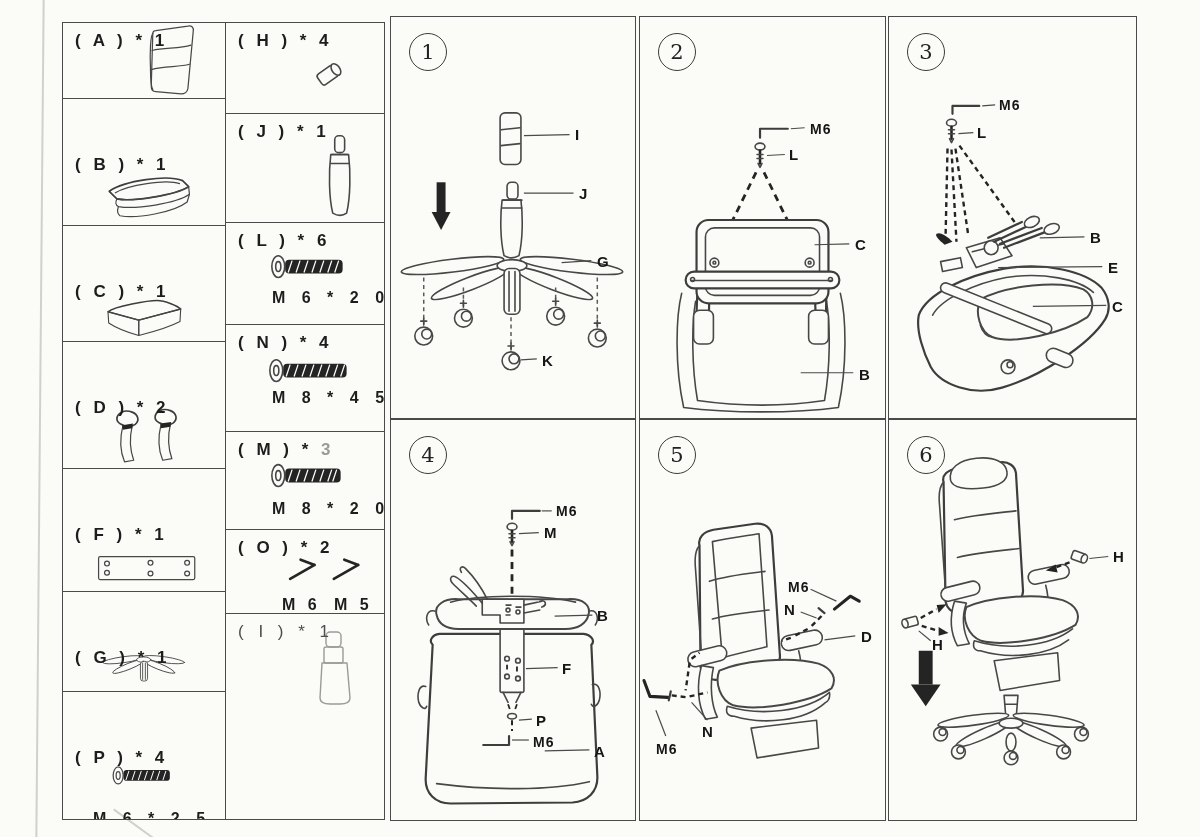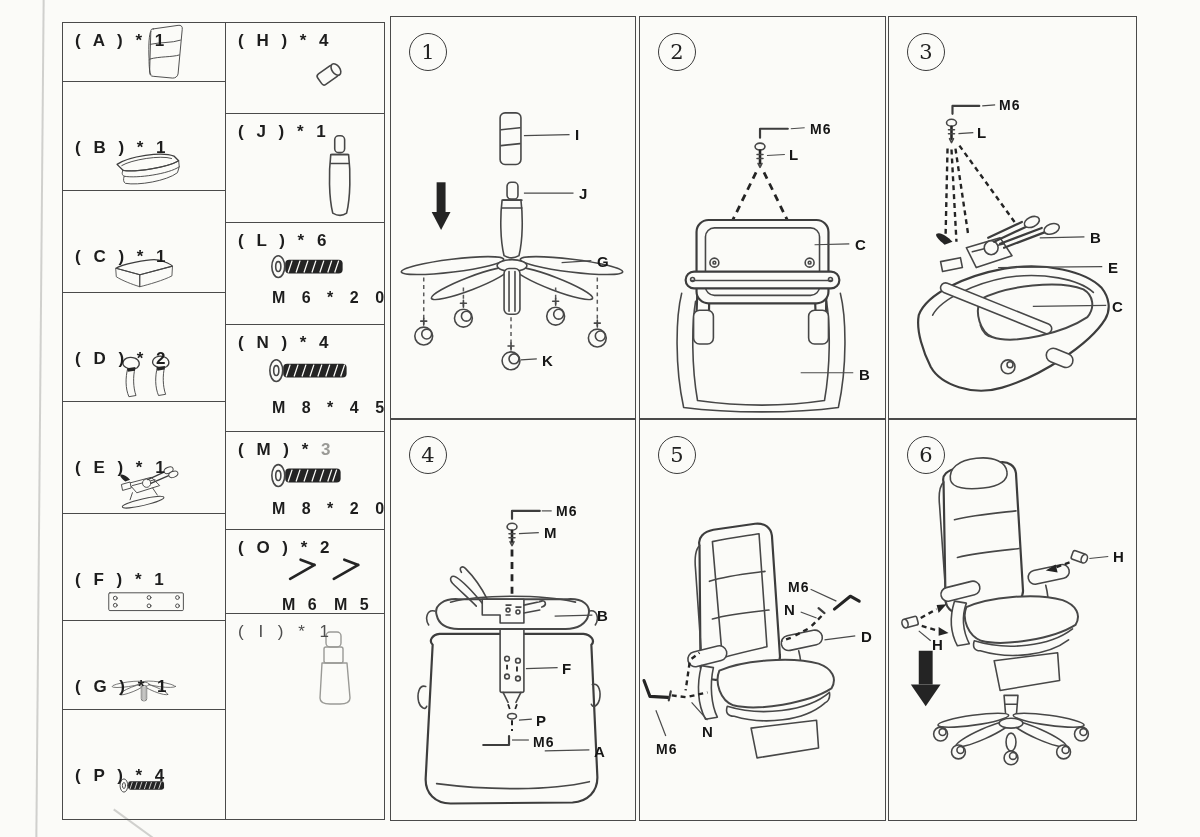--- a/index.html
+++ b/index.html
@@ -89,35 +89,20 @@
         <svg viewBox="0 0 163 102">
           <path class="s2 sw" d="M46,38 C46,30 56,25 66,29 C74,32 76,40 70,45 C66,48 58,48 54,46 C49,44 46,42 46,38 Z"></path>
           <path class="s sw" d="M54,46 C50,62 50,80 56,94 L68,92 C63,78 63,60 66,47"></path>
           <path class="dk" d="M53,46 L67,44 L66,50 L54,52 Z"></path>
           <path class="s2 sw" d="M96,36 C96,28 106,23 116,27 C124,30 126,38 120,43 C116,46 108,46 104,44 C99,42 96,40 96,36 Z"></path>
           <path class="s sw" d="M104,44 C100,60 100,78 106,92 L118,90 C113,76 113,58 116,45"></path>
           <path class="dk" d="M103,44 L117,42 L116,48 L104,50 Z"></path>
         </svg>
       </div>
 
-      <div class="cell" style="height:107px">
-        <div class="part-code">( E ) * 1</div>
-        <svg viewBox="0 0 163 107">
-          <path class="s sw" d="M56,56 L94,46 L108,60 L70,72 Z"></path>
-          <path class="s" d="M62,60 L100,50"></path>
-          <circle class="s sw" cx="86" cy="56" r="7"></circle>
-          <path class="s2" d="M88,50 L118,36 M94,56 L126,42"></path>
-          <ellipse class="s sw" cx="123" cy="34" rx="8" ry="5" transform="rotate(-24 123 34)"></ellipse>
-          <ellipse class="s sw" cx="131" cy="41" rx="8" ry="5" transform="rotate(-20 131 41)"></ellipse>
-          <path class="dk" d="M58,50 C52,44 46,40 42,42 C40,44 44,48 50,53 Z"></path>
-          <path class="s sw" d="M44,58 L58,54 L60,64 L46,68 Z"></path>
-          <ellipse class="s sw" cx="80" cy="88" rx="36" ry="5.5" transform="rotate(-13 80 88)"></ellipse>
-          <path class="s" d="M62,72 L58,84 M96,64 L104,76"></path>
-        </svg>
-      </div>
 
       <div class="cell" style="height:98px">
         <div class="part-code">( F ) * 1</div>
         <svg viewBox="0 0 163 98">
           <rect class="s" x="22" y="52" width="126" height="30" rx="2"></rect>
           <circle class="s" cx="33" cy="61" r="3.2"></circle>
             <circle class="s" cx="33" cy="73" r="3.2"></circle>
           <circle class="s" cx="90" cy="60" r="3.2"></circle>
             <circle class="s" cx="90" cy="74" r="3.2"></circle>
           <circle class="s" cx="138" cy="60" r="3.2"></circle>
@@ -179,21 +164,21 @@
         <svg viewBox="0 0 158 102">
           <ellipse class="s sw" cx="52" cy="44" rx="6.5" ry="11"></ellipse>
           <ellipse class="s" cx="52" cy="44" rx="2.6" ry="5"></ellipse>
           <rect class="dk" x="59" y="37" width="58" height="14" rx="4"></rect>
           <path class="w" d="M66,38 L62,50 M74,38 L70,50 M82,38 L78,50 M90,38 L86,50 M98,38 L94,50 M106,38 L102,50 M113,38 L109,50"></path>
         </svg>
       </div>
 
       <div class="cell" style="height:107px">
         <div class="part-code">( N ) * 4</div>
-        <div class="spec" style="left:46px;top:74px">M 8 * 4 5</div>
+        <div class="spec" style="left:46px;top:64px">M 8 * 4 5</div>
         <svg viewBox="0 0 158 107">
           <ellipse class="s sw" cx="50" cy="46" rx="6.5" ry="11"></ellipse>
           <ellipse class="s" cx="50" cy="46" rx="2.6" ry="5"></ellipse>
           <rect class="dk" x="57" y="39" width="64" height="14" rx="4"></rect>
           <path class="w" d="M64,40 L60,52 M72,40 L68,52 M80,40 L76,52 M88,40 L84,52 M96,40 L92,52 M104,40 L100,52 M112,40 L108,52 M119,40 L115,52"></path>
         </svg>
       </div>
 
       <div class="cell" style="height:98px">
         <div class="part-code"><span>( M ) *</span> <span class="count-gray">3</span></div>

